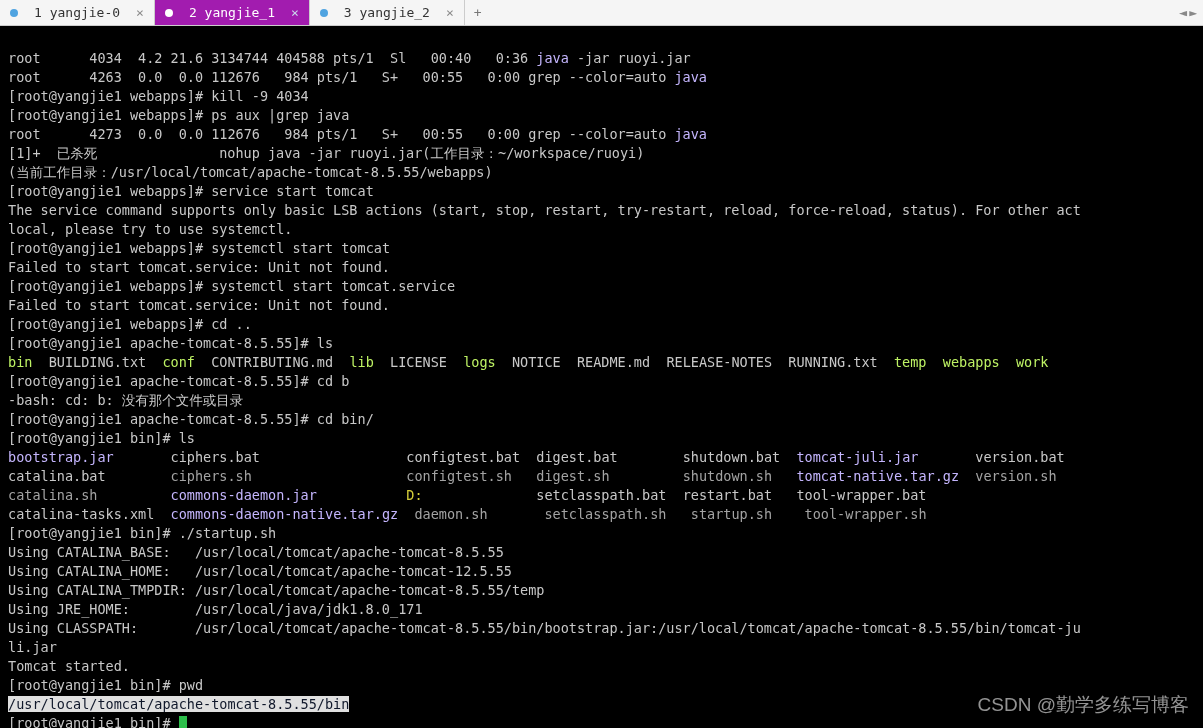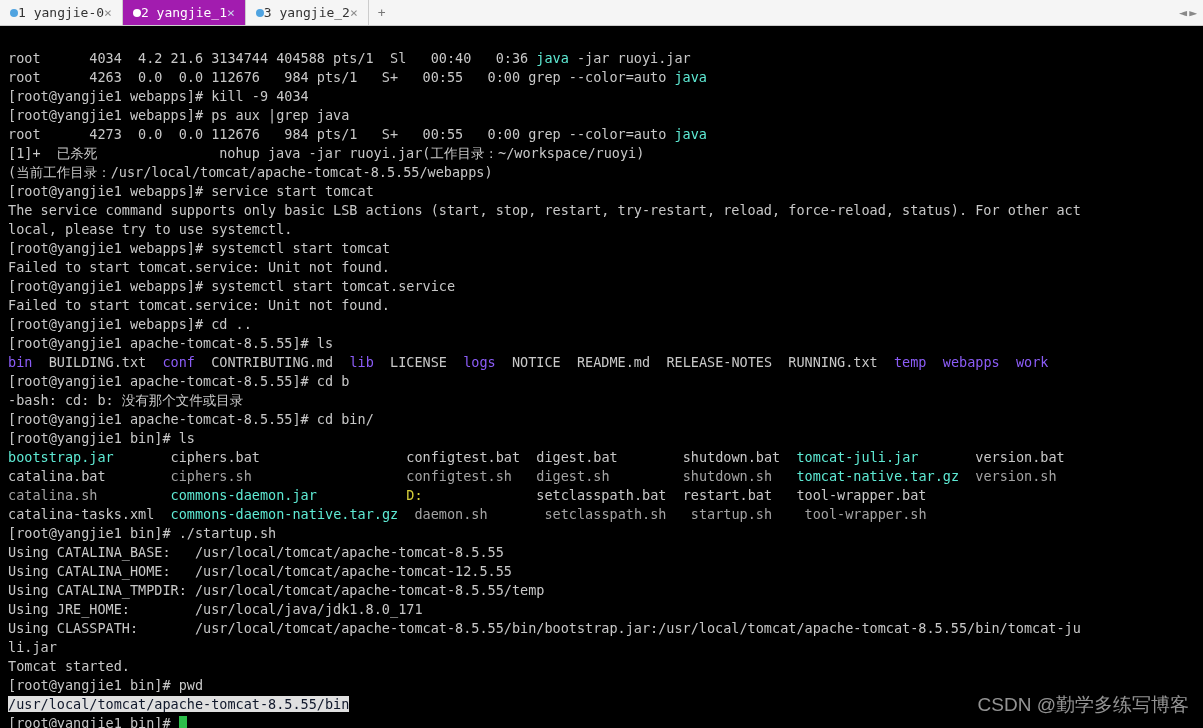--- a/index.html
+++ b/index.html
@@ -1,28 +1,28 @@
 <!DOCTYPE html>
 <html><head>
 <meta charset="utf-8">
 <style>
 * { margin:0; padding:0; box-sizing:border-box; }
 body { font-family:"Consolas","DejaVu Sans Mono","Menlo",monospace; font-size:13px; background:#000; width:1203px; height:728px; overflow:hidden; position:relative; }
 .tab-bar { display:flex; align-items:center; height:26px; background:#f5f5f5; border-bottom:1px solid #ccc; }
-.tab { display:flex; align-items:center; gap:0; padding:0 10px; height:100%; border-right:1px solid #ccc; color:#333; cursor:pointer; }
+.tab { display:flex; align-items:center; gap:16px; padding:0 10px; height:100%; border-right:1px solid #ccc; color:#333; cursor:pointer; }
 .tab.active { background:#a21caf; color:#fff; }
 .tab .dot { width:8px; height:8px; border-radius:50%; background:#4fa3e0; display:inline-block; }
 .tab.active .dot { background:#fff; }
 .tab .close { font-size:13px; color:#888; }
 .tab.active .close { color:#cde; }
 .tab-add { width:26px; text-align:center; color:#777; cursor:pointer; }
 .terminal { background:#000; color:#c8c8c8; padding:4px 8px 0 8px; line-height:19px; font-size:13.5px; height:702px; overflow:hidden; white-space:pre; }
 .terminal .line { white-space:pre; }
-.c-red    { color:#5eead4; }
-.c-cyan   { color:#8b5cf6; }
+.c-red    { color:#c4b5fd; }
+.c-cyan   { color:#bef264; }
 .c-green  { color:#a3a3a3; }
 .c-yellow { color:#d7d03a; }
 .hl { background:#e0e0e0; color:#0f172a; }
 .cursor-block { display:inline-block; width:8px; height:16px; background:#2dbf4b; vertical-align:middle; }
 .watermark { position:absolute; right:14px; bottom:10px; color:rgba(210,210,210,0.7); font-size:19px; font-family:Liberation Sans, sans-serif; }
 .scroll-arrows { margin-left:auto; display:flex; gap:2px; padding-right:6px; color:#888; }
 .scroll-arrows span { cursor:pointer; }
 </style>
 </head>
 <body>

